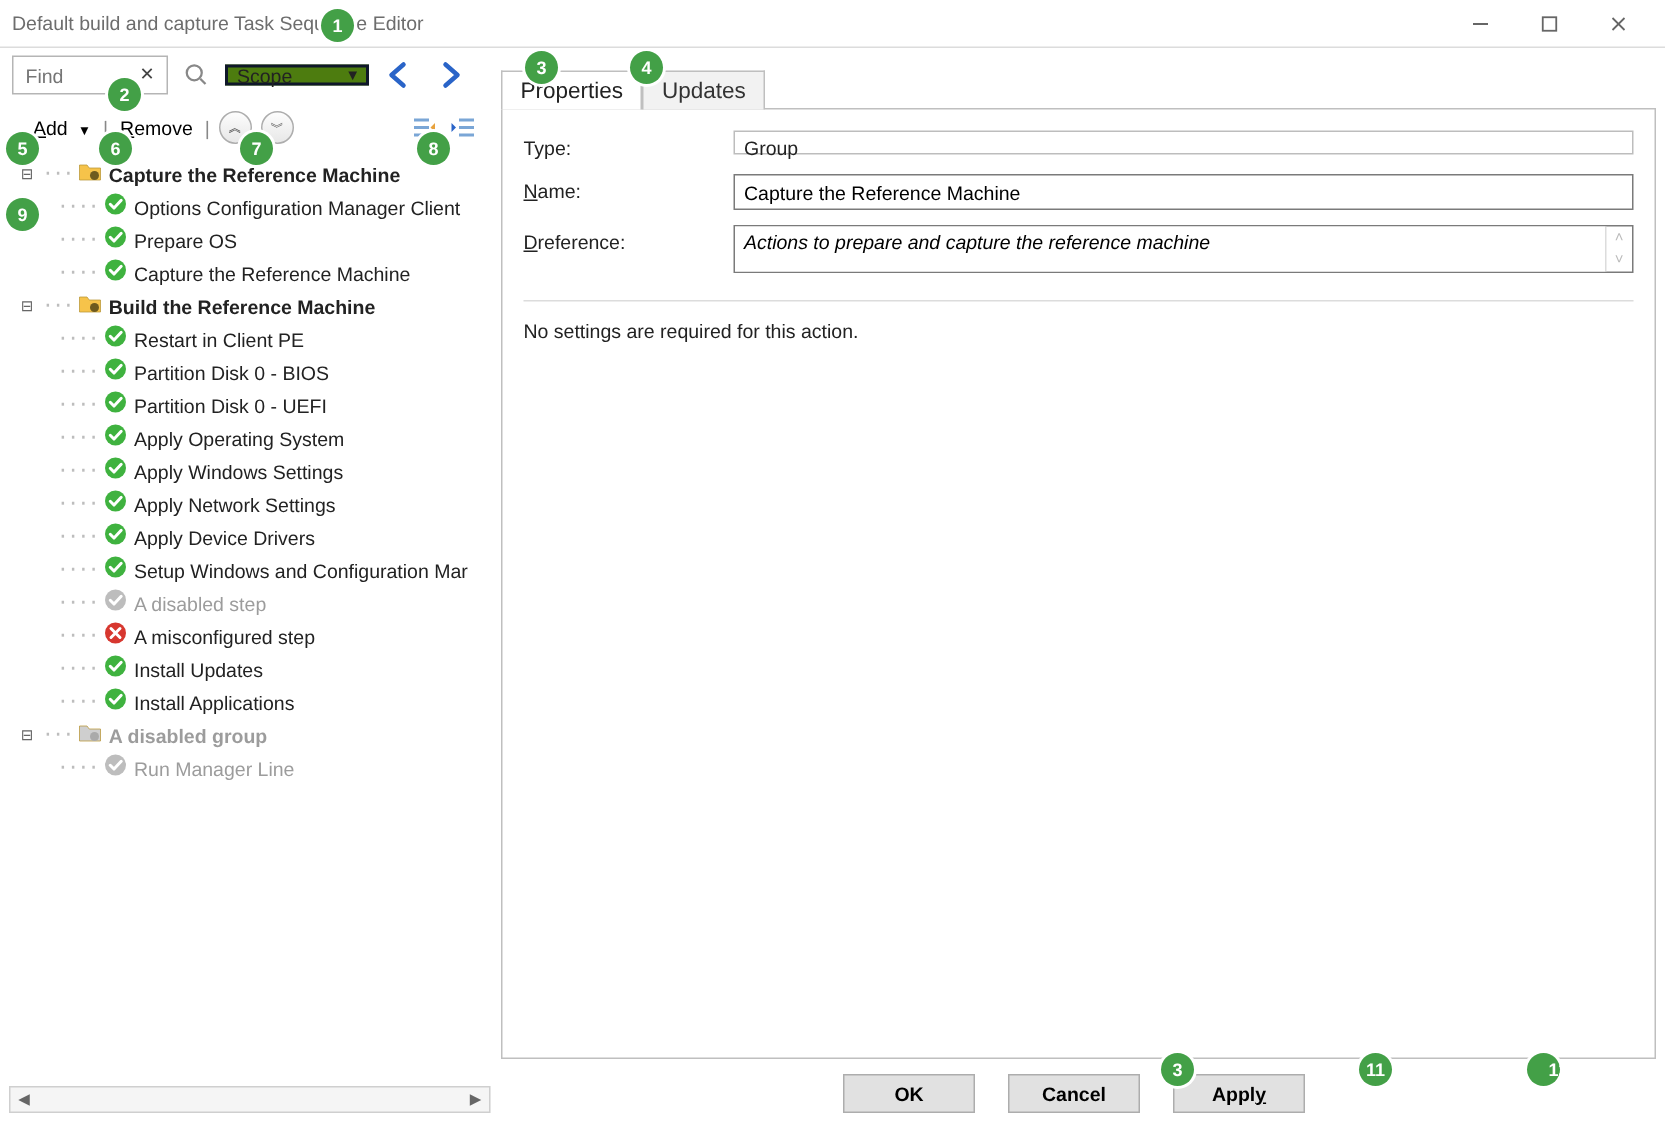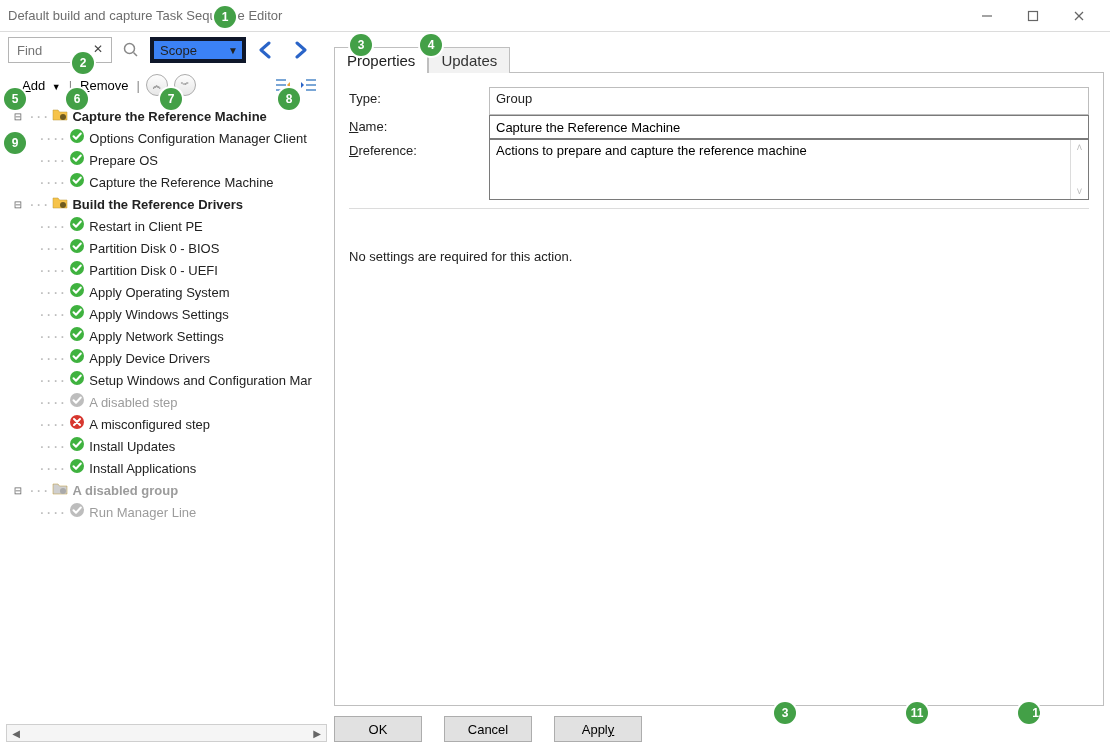--- a/index.html
+++ b/index.html
@@ -11,21 +11,21 @@
   .titlebar .title { flex:1; }
   .win-controls { display:flex; }
   .win-controls .wc { width:46px; height:32px; display:flex; align-items:center; justify-content:center; color:#666; }
 
   
   .toolbar1 { height:36px; display:flex; align-items:center; gap:6px; padding:4px 8px; }
   .find-box { position:relative; width:104px; height:26px; border:1px solid #b5b5b5; background:#fff; display:flex; align-items:center; padding:0 22px 0 6px; }
   .find-box input { border:none; outline:none; width:100%; font:inherit; color:#888; background:transparent; }
   .find-box .clear-x { position:absolute; right:4px; top:2px; width:18px; height:18px; display:flex; align-items:center; justify-content:center; font-size:12px; color:#444; cursor:pointer; }
   .icon-btn { width:26px; height:26px; border:1px solid transparent; display:flex; align-items:center; justify-content:center; color:#555; }
-  .scope { height:26px; width:96px; border:4px solid #0f172a; background:#3b82f6; display:flex; align-items:center; padding:0 4px 0 6px; }
+  .scope { height:14px; width:96px; border:2px solid #0f172a; background:#4d7c0f; display:flex; align-items:center; padding:0 4px 0 6px; }
   .scope .caret { margin-left:auto; font-size:10px; }
   .nav-btn { width:28px; height:26px; display:flex; align-items:center; justify-content:center; }
   .nav-btn svg { width:18px; height:18px; }
 
   
   .toolbar2 { height:30px; display:flex; align-items:center; gap:6px; padding:2px 8px 6px 14px; }
   .link-menu { color:#000; cursor:pointer; padding:2px 2px; }
   .link-menu .ul { text-decoration:underline; }
   .link-menu .caret { font-size:9px; margin-left:3px; }
   .sep { color:#888; }
@@ -50,33 +50,33 @@
   .tree-label { }
   .bold { font-weight:700; }
   .grey { color:#9c9c9c; }
 
   
   .right-pane { flex:1; display:flex; flex-direction:column; padding-left:6px; }
   .tabstrip { height:26px; display:flex; align-items:flex-end; gap:0; margin-top:-26px; }
   .tab { border:1px solid #bfbfbf; border-bottom:none; padding:4px 12px; background:#fff; font-size:15px; color:#222; position:relative; top:1px; }
   .tab.inactive { background:#f2f2f2; color:#333; }
   .props-panel { border:1px solid #bfbfbf; flex:1; padding:14px 14px 10px 14px; display:flex; flex-direction:column; }
-  .form-row { display:flex; align-items:flex-start; margin-bottom:0; }
+  .form-row { display:flex; align-items:flex-start; margin-bottom:10px; }
   .form-row .lbl { width:140px; padding-top:4px; }
   .form-row .lbl .ul { text-decoration:underline; }
-  .field-ro { flex:1; height:28px; border:1px solid #bdbdbd; background:#fff; padding:3px 6px; }
+  .field-ro { flex:1; height:16px; border:1px solid #bdbdbd; background:#fff; padding:3px 6px; }
   .field-in { flex:1; height:24px; border:1px solid #7a7a7a; background:#fff; padding:3px 6px; font:inherit; }
-  .desc-wrap { flex:1; border:1px solid #7a7a7a; height:61px; display:flex; }
+  .desc-wrap { flex:1; border:1px solid #7a7a7a; height:32px; display:flex;font-style:italic; }
   .desc-wrap textarea { flex:1; border:none; resize:none; font:inherit; padding:3px 6px; outline:none; }
   .desc-scroll { width:18px; border-left:1px solid #dcdcdc; display:flex; flex-direction:column; justify-content:space-between; align-items:center; color:#bbb; font-size:10px; padding:2px 0; }
   .hr { border:none; border-top:1px solid #dcdcdc; margin:8px 0 12px 0; }
-  .note { color:#222;margin-top:28px; }
-
-  
-  .button-row { display:flex; justify-content:flex-start; gap:22px; padding:10px 6px 0 0; }
+  .note { color:#222; }
+
+  
+  .button-row { display:flex; justify-content:center; gap:22px; padding:10px 6px 0 0;font-weight:bold; }
   .dlg-btn { width:88px; height:26px; border:1px solid #adadad; background:#e1e1e1; display:flex; align-items:center; justify-content:center; font:inherit; }
   .dlg-btn .ul { text-decoration:underline; }
 
   
   .callout { position:absolute; width:22px; height:22px; border-radius:50%; background:#43a047; color:#fff; font-weight:700; font-size:12px; display:flex; align-items:center; justify-content:center; box-shadow:0 0 0 2px #fff; z-index:50; }
 </style>
 </head>
 <body>
 
 <div class="titlebar">
@@ -198,21 +198,21 @@
               </svg></span>
             <span class="tree-label">Capture the Reference Machine</span>
           </div>
           <div class="tree-row">
             <span class="toggle">⊟</span>
             <span class="dots">···</span>
             <span><svg class="folder-icon" viewBox="0 0 16 16">
                 <path d="M1 4 h5 l1.5 2 H15 v8 H1 z" fill="#f6c34a" stroke="#b89535" stroke-width="0.5"></path>
                 <circle cx="11" cy="11" r="3" fill="#6e5a1e"></circle>
               </svg></span>
-            <span class="tree-label bold">Build the Reference Drivers</span>
+            <span class="tree-label bold">Build the Reference Machine</span>
           </div>
           <div class="tree-row" style="padding-left:28px">
             <span class="dots">····</span>
             <span><svg class="status-icon" viewBox="0 0 16 16">
                 <circle cx="8" cy="8" r="7" fill="#3fb23f"></circle>
                 <path d="M4.5 8.2 L7 10.7 L11.8 5.5" stroke="#fff" stroke-width="2" fill="none" stroke-linecap="round" stroke-linejoin="round"></path>
               </svg></span>
             <span class="tree-label">Restart in Client PE</span>
           </div>
           <div class="tree-row" style="padding-left:28px">

